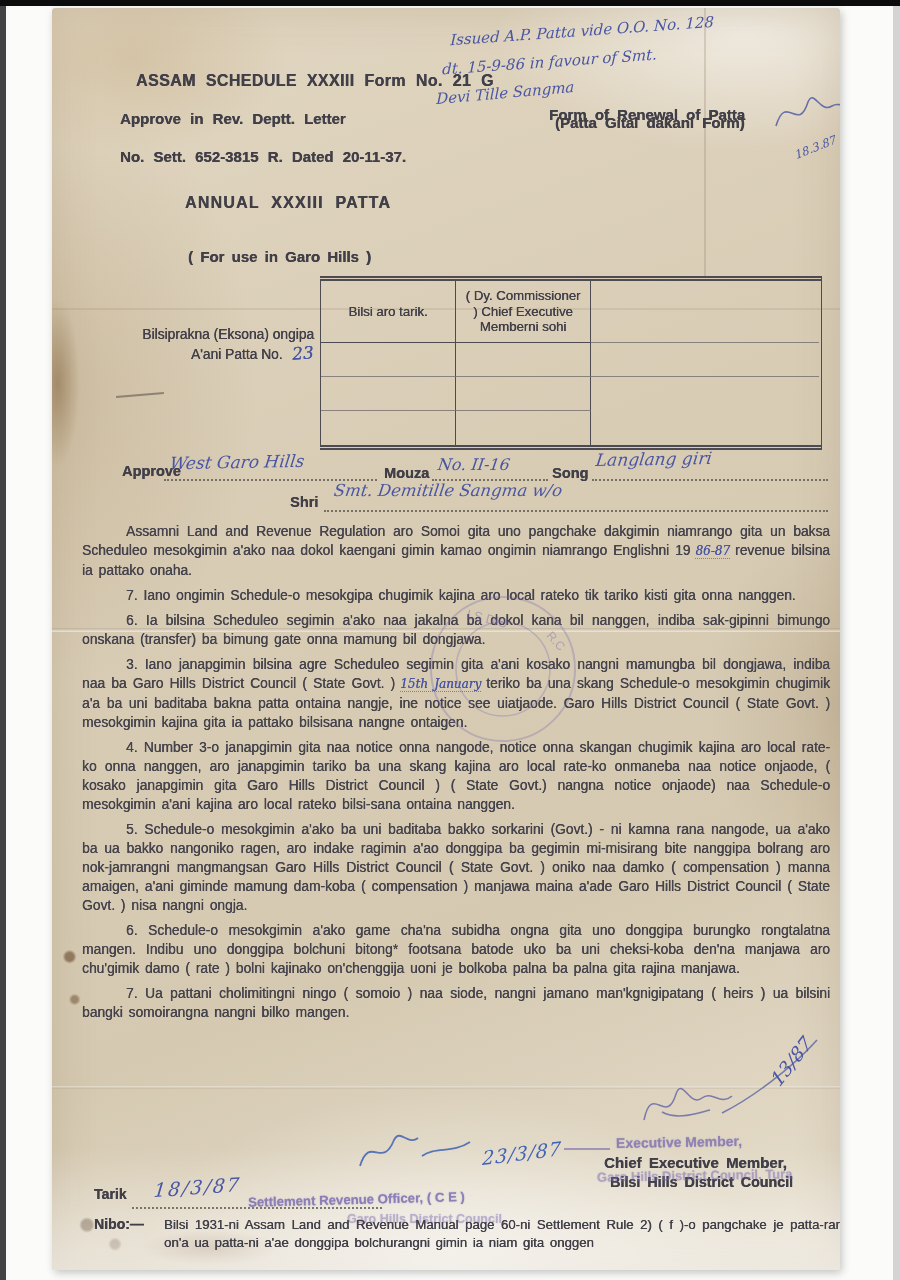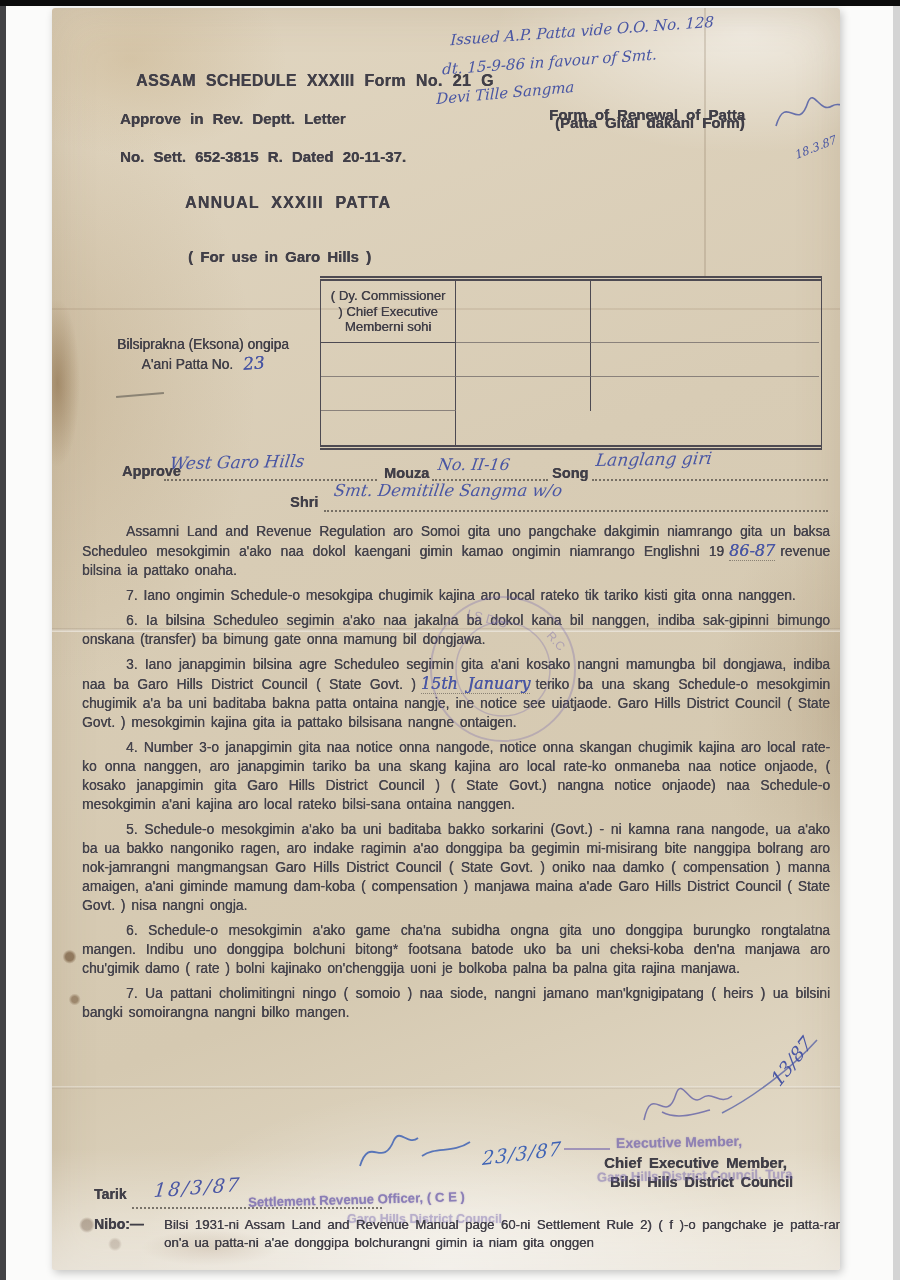--- a/index.html
+++ b/index.html
@@ -24,21 +24,21 @@
       radial-gradient(ellipse 200px 300px at 100% 55%, rgba(150,125,90,.22), transparent 65%),
       linear-gradient(160deg,#e1d6c1,#d8ccb5 40%,#d5c9b1 70%,#e7dfce);
     box-shadow: inset 0 0 46px rgba(120,95,60,.18), 2px 3px 9px rgba(0,0,0,.22);}
   .print{color:#413f48;text-shadow:.35px 0 0 currentColor;}
   .b{font-weight:bold;}
   .hw{font-family:"DejaVu Serif",serif;font-style:italic;color:#4956a4;white-space:nowrap;}
   .stamp{color:#7465ae;font-weight:bold;white-space:nowrap;
          text-shadow:0 0 1.4px rgba(116,101,174,.75);}
   .dotline{border-bottom:2px dotted rgba(85,80,74,.75);height:1px;}
   .hw-inline{font-family:"DejaVu Serif",serif;font-style:italic;color:#4956a4;
-             margin:15px 5px;border-bottom:1.5px dotted rgba(85,80,74,.6);font-size:16px;}
+             margin:15px 5px;border-bottom:1.5px dotted rgba(85,80,74,.6);font-size:12px;}
   
   .ptable{left:268px;top:268px;width:500px;border-top:5px double #4d4a52;border-bottom:5px double #4d4a52;
           border-left:1.5px solid #4d4a52;border-right:1.5px solid #4d4a52;
           display:grid;grid-template-columns:135px 135px 228px;grid-template-rows:62px 34px 34px 34px;}
   .ptable .cell{border-right:1.5px solid #4d4a52;}
   .ptable .cell:nth-child(3n){border-right:none;}
   .ptable .hcell{border-bottom:1.5px solid #4d4a52;display:flex;align-items:center;justify-content:center;
                  text-align:center;font-size:13.2px;line-height:15.5px;padding:2px 6px;box-sizing:border-box;}
   .ptable .bcell{border-bottom:1px solid rgba(72,67,74,.55);}
   .ptable .lastrow{border-bottom:none;}
@@ -82,33 +82,34 @@
 
     <svg class="abs" style="left:716px;top:76px;" width="95" height="55" viewBox="0 0 95 55">
       <path d="M8,42 C18,8 30,50 40,18 C46,4 52,30 64,22 C74,16 82,30 90,24" fill="none" stroke="#4956a4" stroke-width="1.6" opacity=".8"></path>
     </svg>
     <span class="abs hw" style="left:742px;top:132px;font-size:11.5px;transform:rotate(-22deg) skewX(-6deg);">18.3.87</span>
 
     <span class="abs print b" style="left:133px;top:186px;font-size:16px;letter-spacing:1.2px;word-spacing:6px;">ANNUAL XXXIII PATTA</span>
     <span class="abs print b" style="left:136px;top:220px;font-size:15px;word-spacing:3px;margin-top:20px;">( For use in Garo Hills )</span>
 
     <div class="abs ptable print">
+      <div class="cell hcell">Bilsi aro tarik.</div>
       <div class="cell hcell">( Dy. Commissioner ) Chief Executive Memberni sohi</div>
       <div class="cell bcell"></div>
       <div class="cell bcell"></div>
       <div class="cell bcell"></div>
       <div class="cell bcell"></div>
       <div class="cell bcell"></div>
       <div class="cell bcell"></div>
       <div class="cell lastrow"></div>
       <div class="cell lastrow"></div>
       <div class="cell lastrow"></div>
     </div>
 
-    <div class="abs print" style="left:40px;top:328px;width:222px;text-align:center;font-size:13.8px;line-height:18px;">
+    <div class="abs print" style="left:40px;top:318px;width:222px;text-align:right;font-size:13.8px;line-height:18px;">
       <div>Bilsiprakna (Eksona) ongipa</div>
       <div>
         <span>A'ani Patta No.</span>
         <span class="hw" style="font-size:17px;margin-left:6px;display:inline-block;transform:rotate(-4deg);">23</span>
       </div>
     </div>
     <div class="abs" style="left:64px;top:386px;width:48px;height:2px;background:#8b8374;transform:rotate(-5deg);"></div>
 
     <span class="abs print b" style="left:70px;top:455px;font-size:14.5px;">Approve</span>
     <div class="abs dotline" style="left:112px;top:470px;width:213px;"></div>

